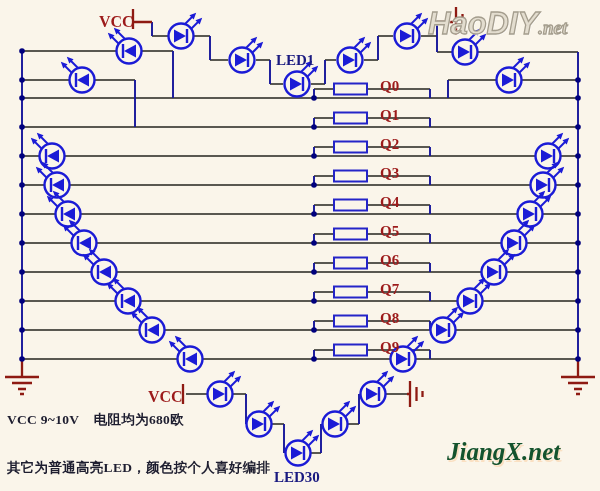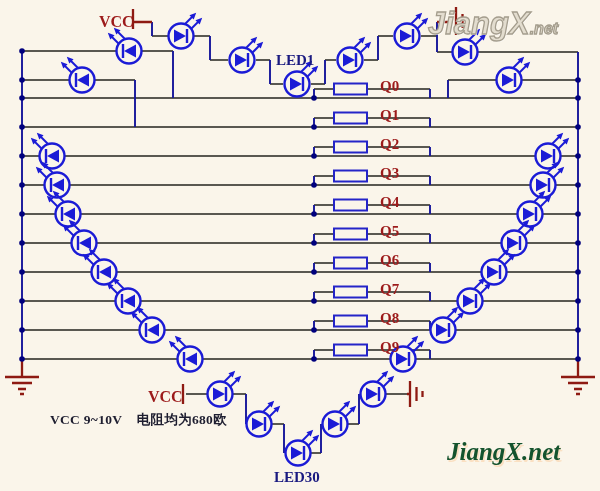--- a/index.html
+++ b/index.html
@@ -3,30 +3,30 @@
 <meta charset="utf-8">
 <style>
   html,body{margin:0;padding:0;}
   #stage{
     position:relative;width:600px;height:491px;background:#faf5ea;
     overflow:hidden;font-family:"Liberation Serif",serif;
   }
   #schem{position:absolute;left:0;top:0;}
   .note-line{
     position:absolute;left:7px;color:#1e1e30;font-size:13.5px;font-weight:600;
-    white-space:pre;font-family:"Liberation Serif",serif;letter-spacing:.3px;margin-left:43px;
+    white-space:pre;font-family:"Liberation Serif",serif;letter-spacing:.3px;
   }
   #wm-top{
     position:absolute;left:428px;top:8px;width:175px;
     font-family:"Liberation Sans",sans-serif;font-style:italic;font-weight:900;
     color:#e3ddcf;-webkit-text-stroke:1.3px #a49d8d;
     text-shadow:1px 1px 0 rgba(255,255,255,.7);
     font-size:31px;line-height:1;white-space:nowrap;
   }
-  #wm-top .suffix{font-size:16px;}
+  #wm-top .suffix{font-size:19px;font-family:Liberation Serif, serif;}
   #wm-bottom{
     position:absolute;left:447px;top:438px;
     font-family:"Liberation Serif",serif;font-style:italic;font-weight:bold;
     color:#14532d;font-size:25px;white-space:nowrap;
     text-shadow:1.5px 1.5px 0 rgba(250,222,192,.95);
   }
 </style>
 </head>
 <body>
 
@@ -360,17 +360,18 @@
       <text x="380" y="323" fill="#9c1a1a" font-size="15" font-weight="600" font-family="Liberation Serif, serif">Q8</text>
       <rect x="334" y="344.5" width="33" height="11" fill="#faf5ea" stroke="#2424c8" stroke-width="2"></rect>
       <text x="380" y="352" fill="#9c1a1a" font-size="15" font-weight="600" font-family="Liberation Serif, serif">Q9</text>
       <text x="99" y="27" fill="#9c1a1a" font-size="16" font-weight="600" font-family="Liberation Serif, serif">VCC</text>
       <text x="148" y="402" fill="#9c1a1a" font-size="16" font-weight="600" font-family="Liberation Serif, serif">VCC</text>
       <text x="276" y="65" fill="#1a1a80" font-size="15" font-weight="600" font-family="Liberation Serif, serif">LED1</text>
       <text x="274" y="482" fill="#1a1a80" font-size="15" font-weight="600" font-family="Liberation Serif, serif">LED30</text>
     </svg>
 
   <div class="note-line" style="top:411px">VCC 9~10V    电阻均为680欧</div>
-
-  <div id="wm-top"><span>JiangX</span><span class="suffix">.net</span></div>
+  <div class="note-line" style="top:459px">其它为普通高亮LED，颜色按个人喜好编排</div>
+
+  <div id="wm-top"><span>HaoDIY</span><span class="suffix">.net</span></div>
 
   <div id="wm-bottom">JiangX.net</div>
 </div>
 
 </body></html>

